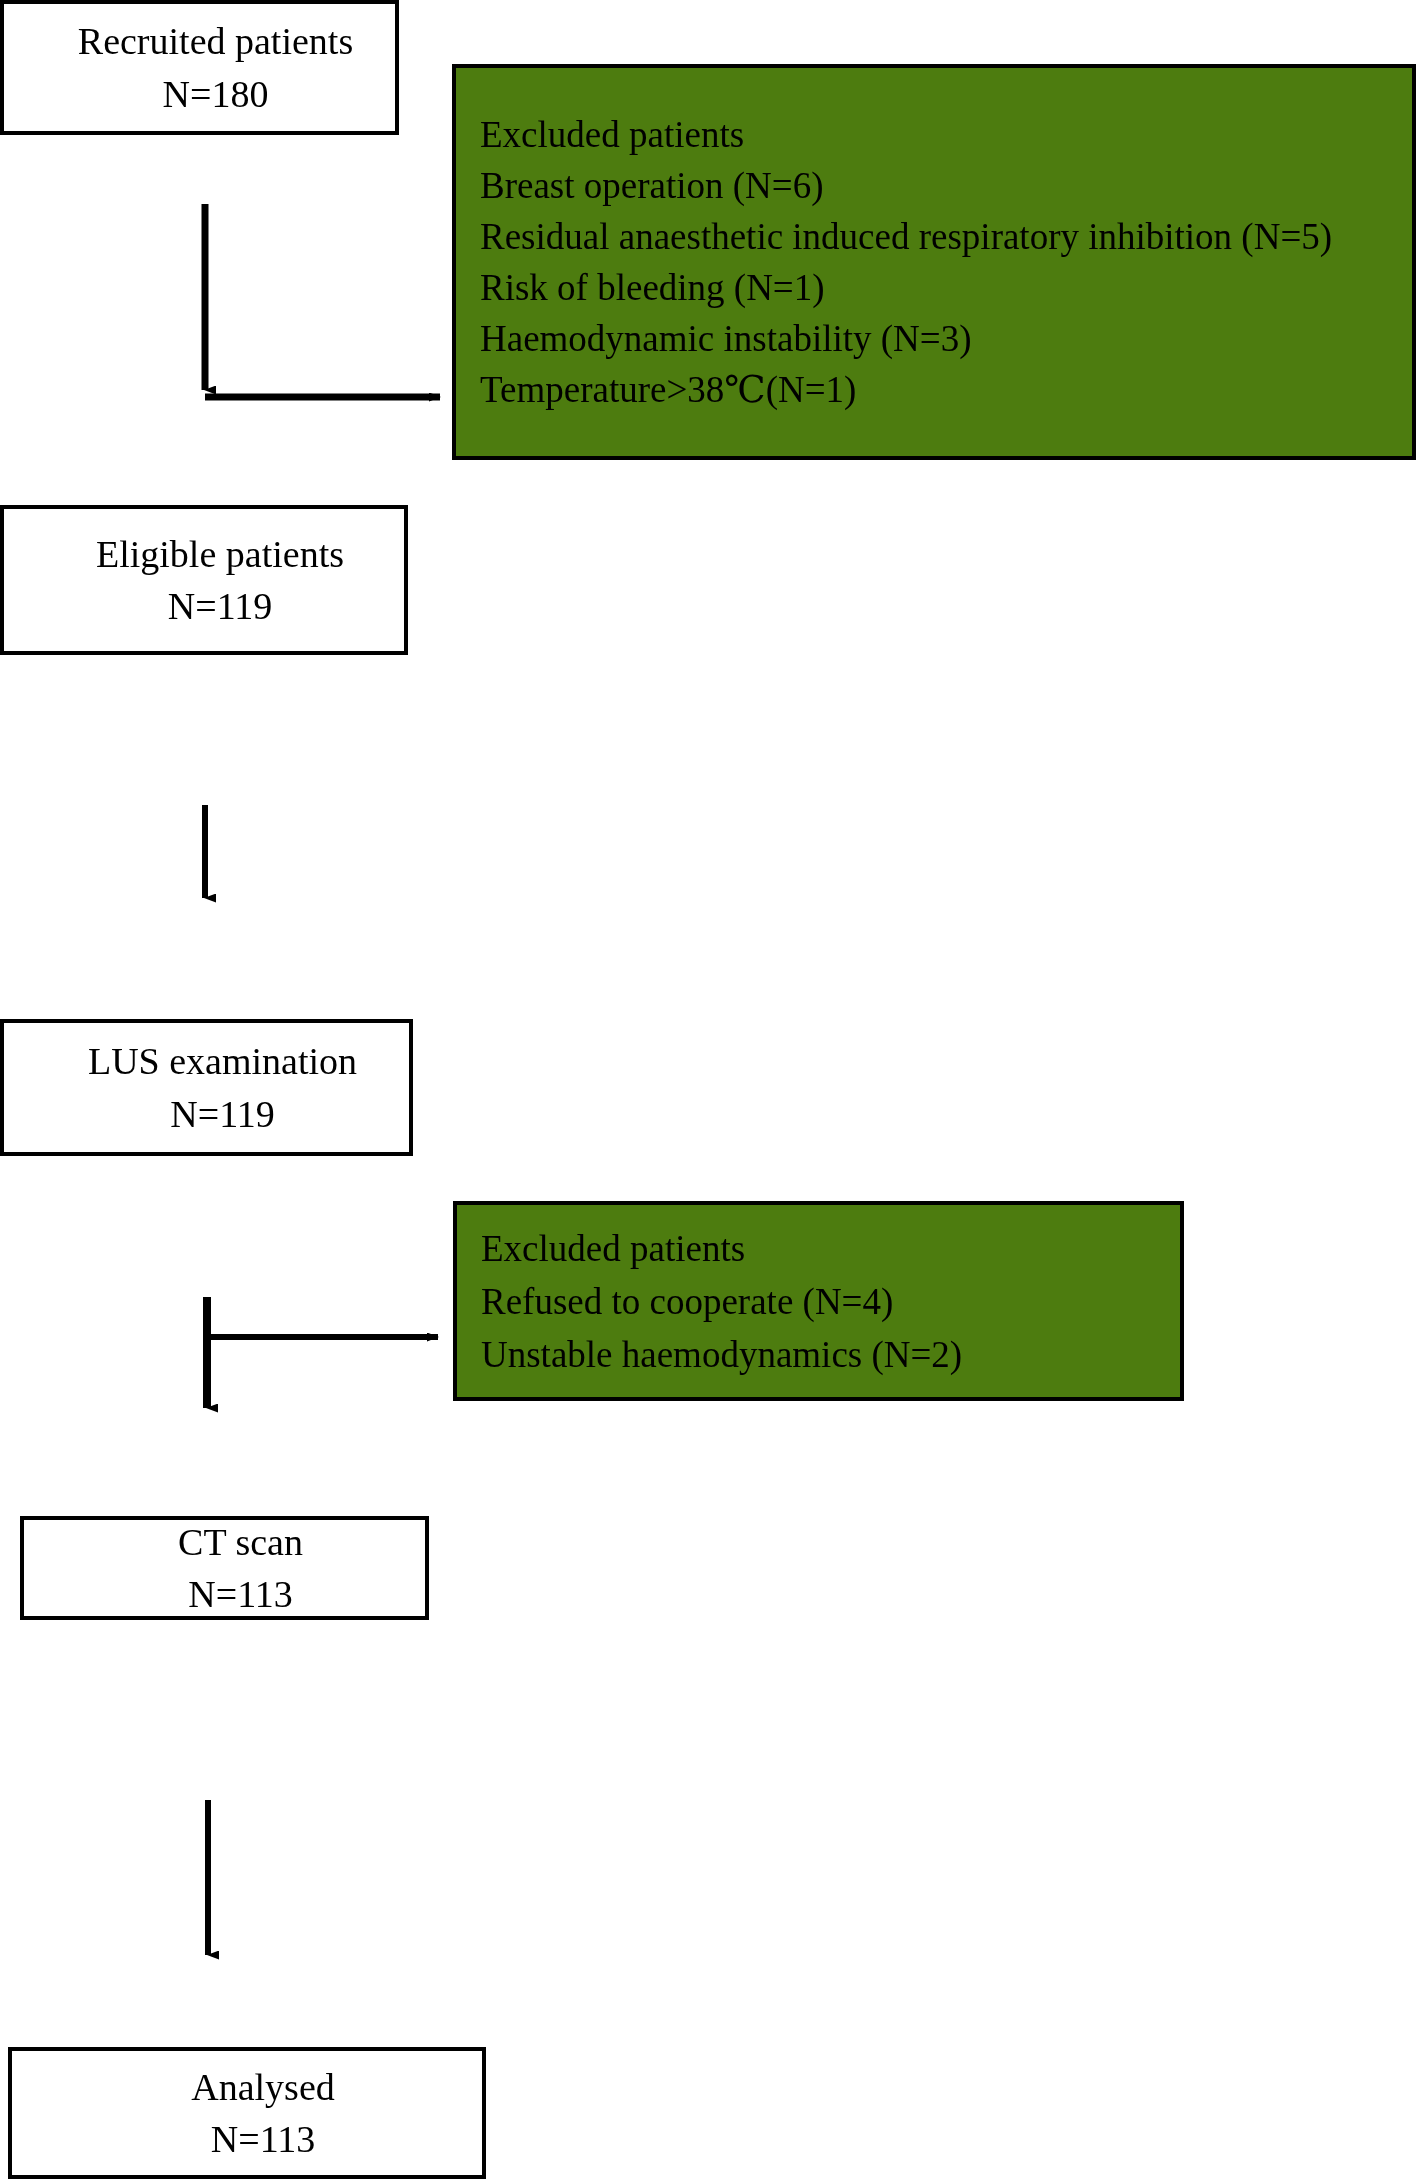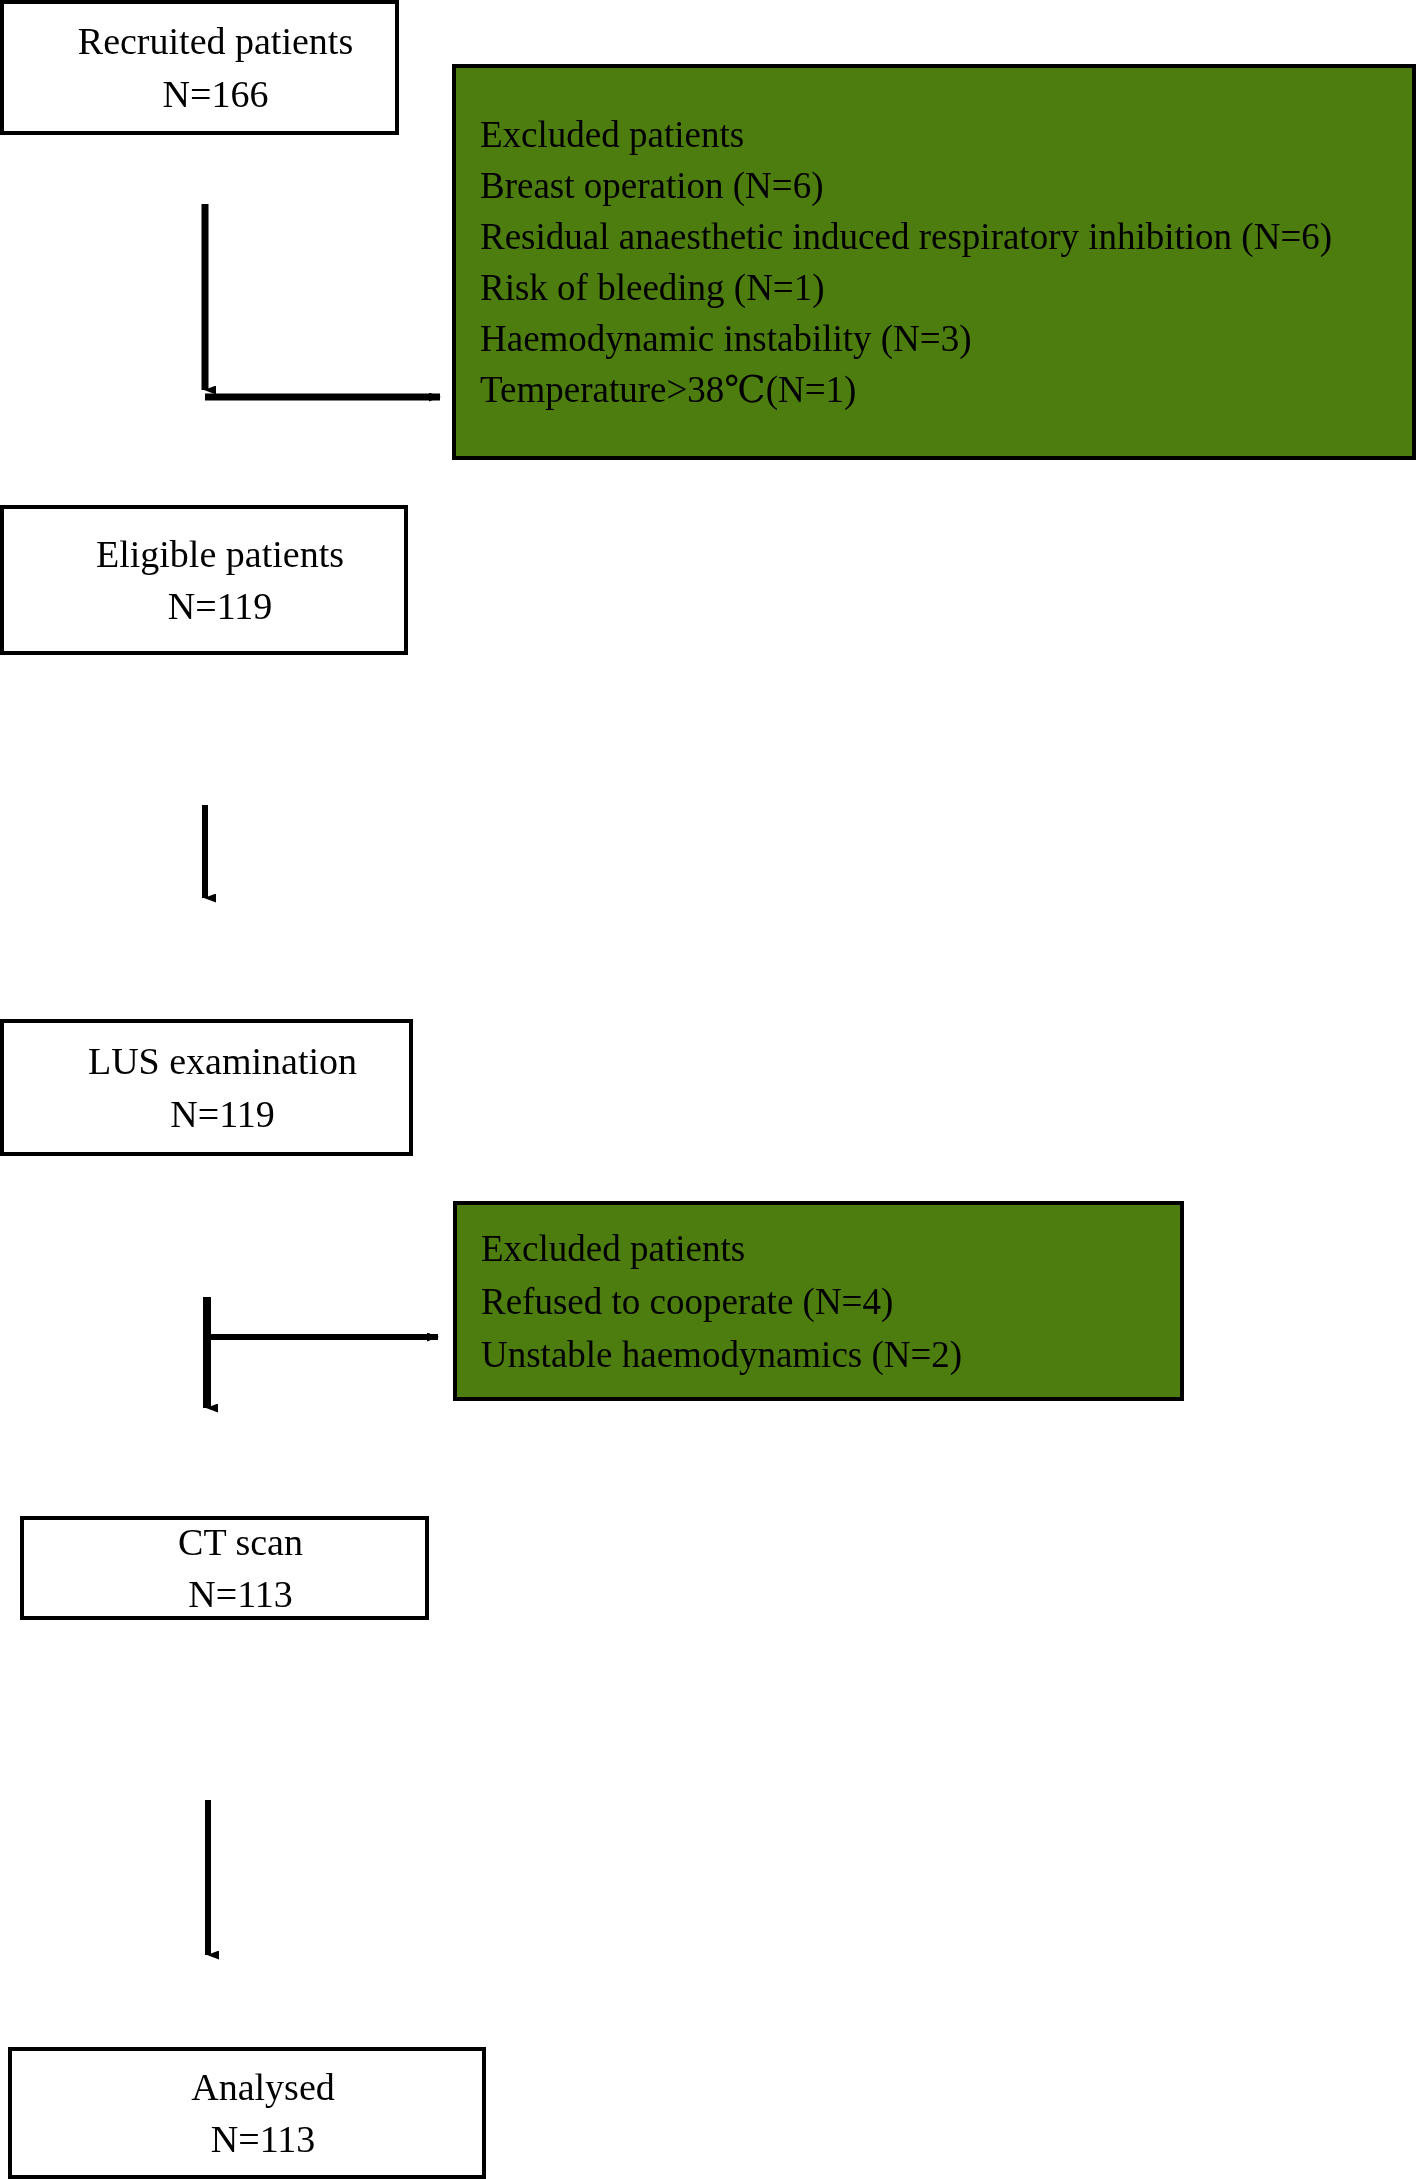--- a/index.html
+++ b/index.html
@@ -93,27 +93,27 @@
       <line x1="207" y1="1337" x2="438" y2="1337" stroke="#000000" stroke-width="6" marker-end="url(#ah-right)"></line>
     </g>
 
     <g>
       <line x1="208" y1="1800" x2="208" y2="1955" stroke="#000000" stroke-width="6" marker-end="url(#ah-down)"></line>
     </g>
   </svg>
 
   <div class="node fs-node" style="left:0px; top:0px; width:399px; height:135px;">
     <span class="line">Recruited patients</span>
-    <span class="line">N=166</span>
+    <span class="line">N=180</span>
   </div>
 
   <div class="panel fs-panel" style="left:452px; top:64px; width:964px; height:396px; padding:18px 0 18px 24px;">
     <span class="line" style="margin:7px 0;">Excluded patients</span>
     <span class="line" style="margin:7px 0;">Breast operation (N=6)</span>
-    <span class="line" style="margin:7px 0;">Residual anaesthetic induced respiratory inhibition (N=6)</span>
+    <span class="line" style="margin:7px 0;">Residual anaesthetic induced respiratory inhibition (N=5)</span>
     <span class="line" style="margin:7px 0;">Risk of bleeding (N=1)</span>
     <span class="line" style="margin:7px 0;">Haemodynamic instability (N=3)</span>
     <span class="line" style="margin:7px 0;">Temperature&gt;38℃(N=1)</span>
   </div>
 
   <div class="node fs-node" style="left:0px; top:505px; width:408px; height:150px;">
     <span class="line">Eligible patients</span>
     <span class="line">N=119</span>
   </div>
 

